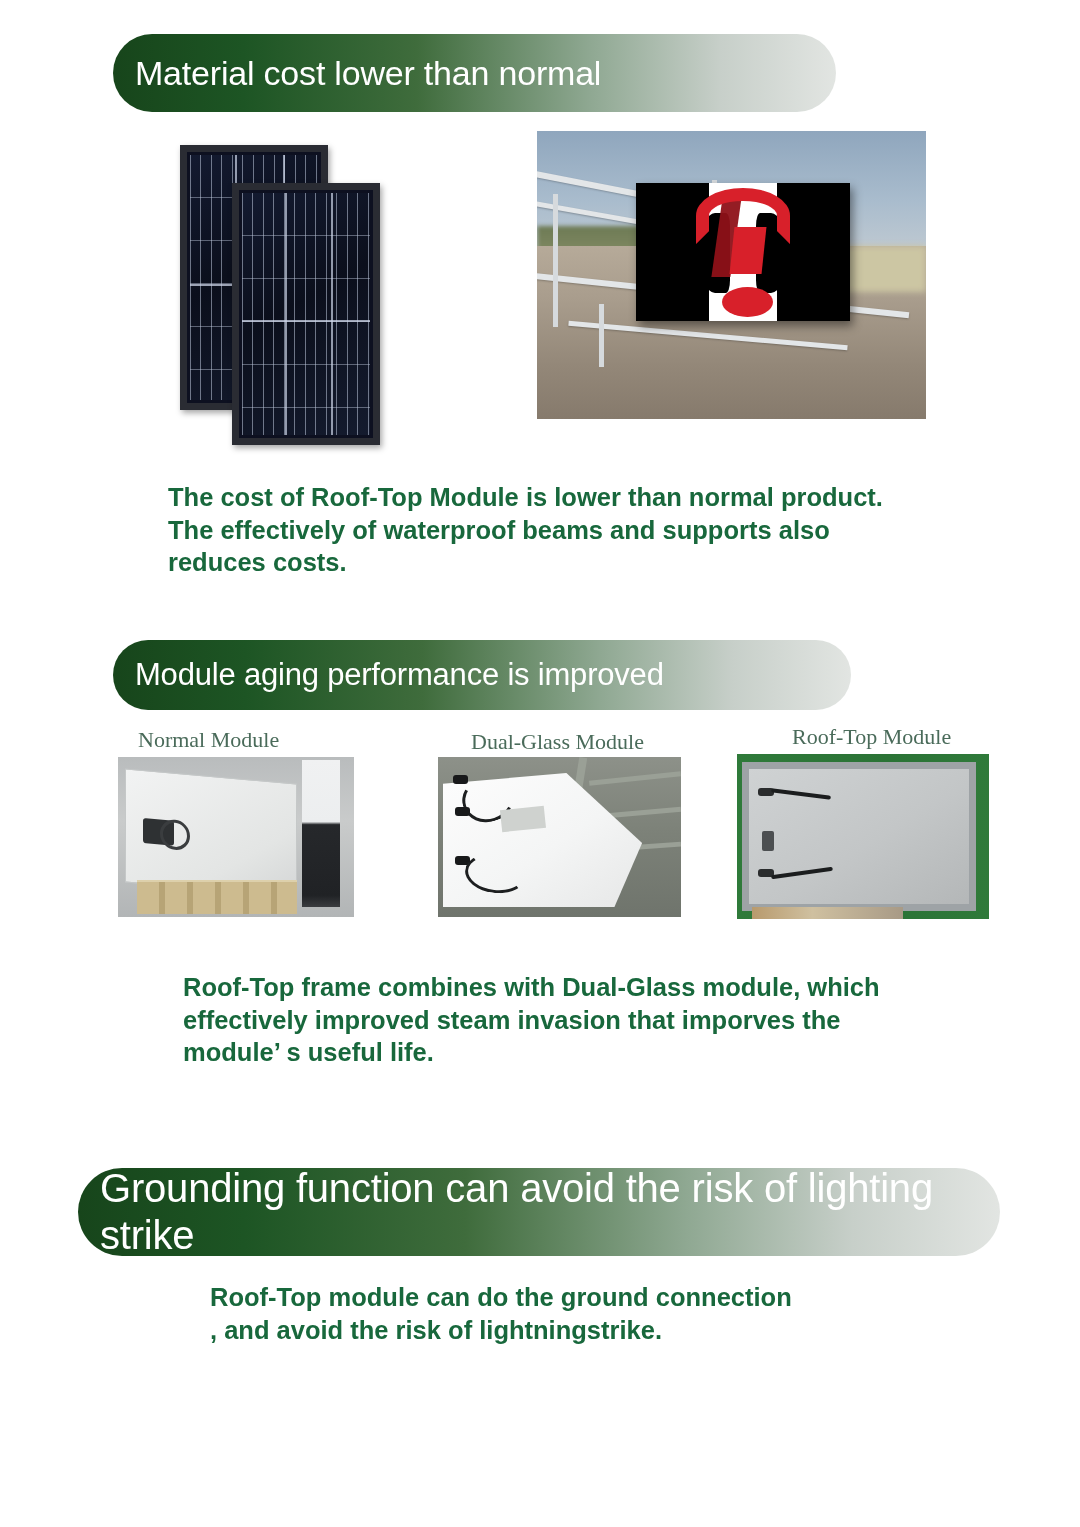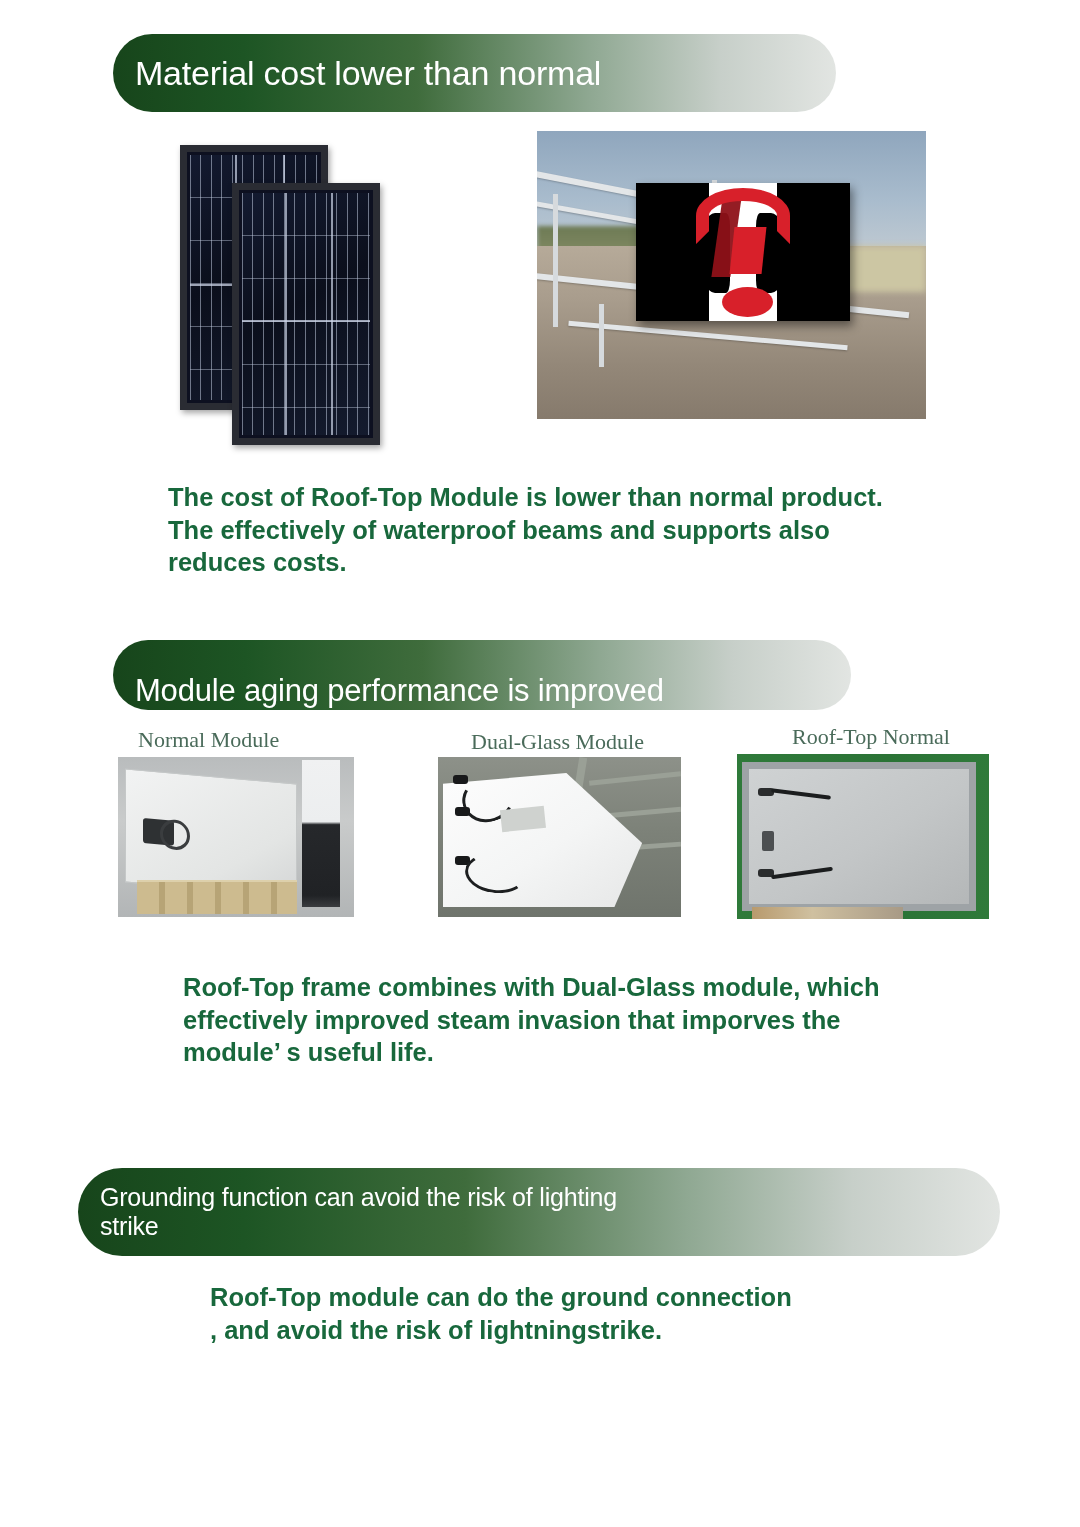--- a/index.html
+++ b/index.html
@@ -35,25 +35,25 @@
     color: #ffffff;
     font-weight: normal;
     letter-spacing: -0.2px;
     line-height: 1.18;
     white-space: pre-line;
   }
 
   #pill-1 { left: 113px; top: 34px;   width: 723px; height: 78px; }
   #pill-1 .pill-text { font-size: 34px; padding-left: 22px; }
 
-  #pill-2 { left: 113px; top: 640px;  width: 738px; height: 70px; align-items: flex-end; }
+  #pill-2 { left: 113px; top: 640px;  width: 738px; height: 70px; }
   #pill-2 .pill-text { font-size: 31px; padding-left: 22px; }
 
   #pill-3 { left: 78px;  top: 1168px; width: 922px; height: 88px; }
-  #pill-3 .pill-text { font-size: 25px; padding-left: 22px; }
+  #pill-3 .pill-text { font-size: 40px; padding-left: 22px; }
 
   
   .body-text {
     position: absolute;
     color: #18683c;
     font-weight: bold;
     white-space: pre-line;
   }
   #body-1 { left: 168px; top: 481px;  width: 800px; font-size: 25.5px; line-height: 1.28; }
   #body-2 { left: 183px; top: 971px;  width: 790px; font-size: 25.5px; line-height: 1.28; }
@@ -378,21 +378,21 @@
 <div class="body-text" id="body-1">The cost of Roof-Top Module is lower than normal product.
 The effectively of waterproof beams and supports also
 reduces costs.</div>
 
 <div class="pill" id="pill-2">
   <div class="pill-text">Module aging performance is improved</div>
 </div>
 
 <div class="caption" id="cap-0">Normal Module</div>
 <div class="caption" id="cap-1">Dual-Glass Module</div>
-<div class="caption" id="cap-2">Roof-Top Normal</div>
+<div class="caption" id="cap-2">Roof-Top Module</div>
 
 <div class="photo" id="photo-normal">
   <div class="pn-floor"></div>
   <div class="pn-person"></div>
   <div class="pn-module">
     <div class="pn-jbox"></div>
   </div>
   <div class="pn-pallet"></div>
 </div>
 

